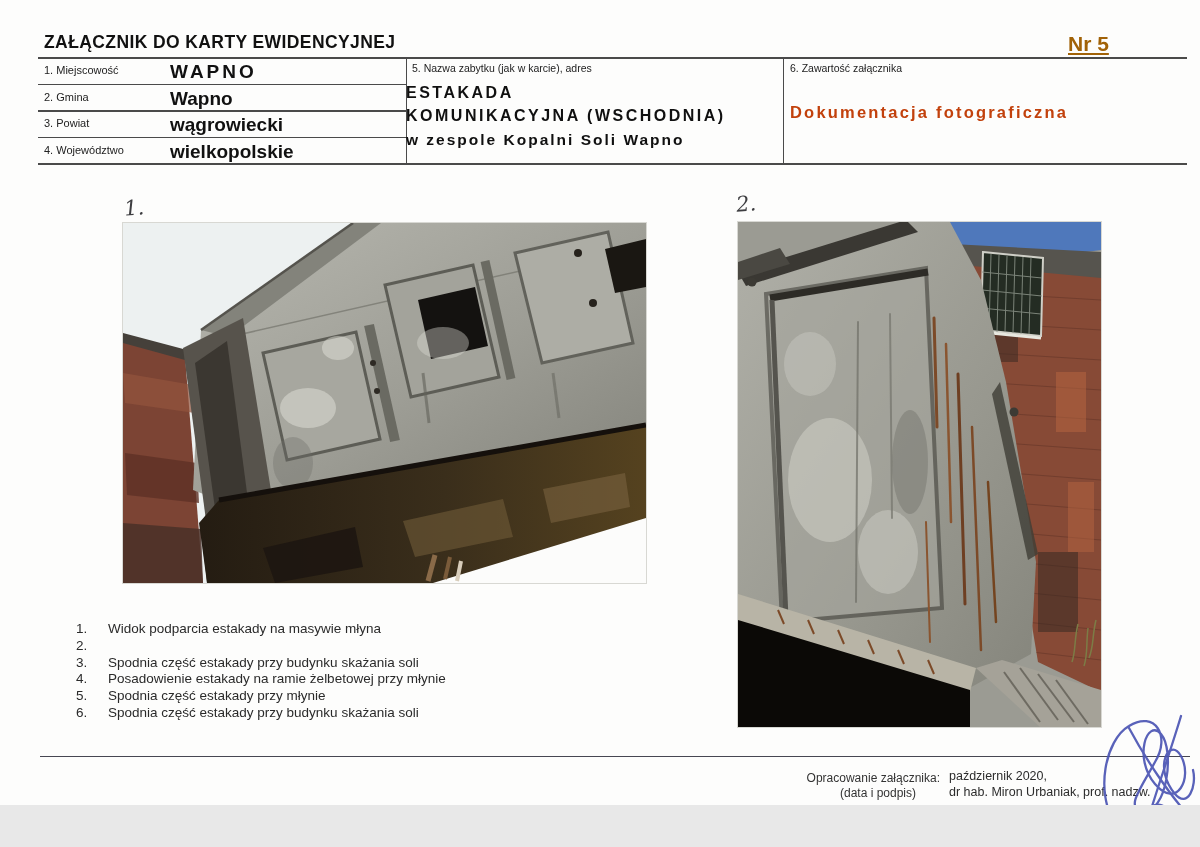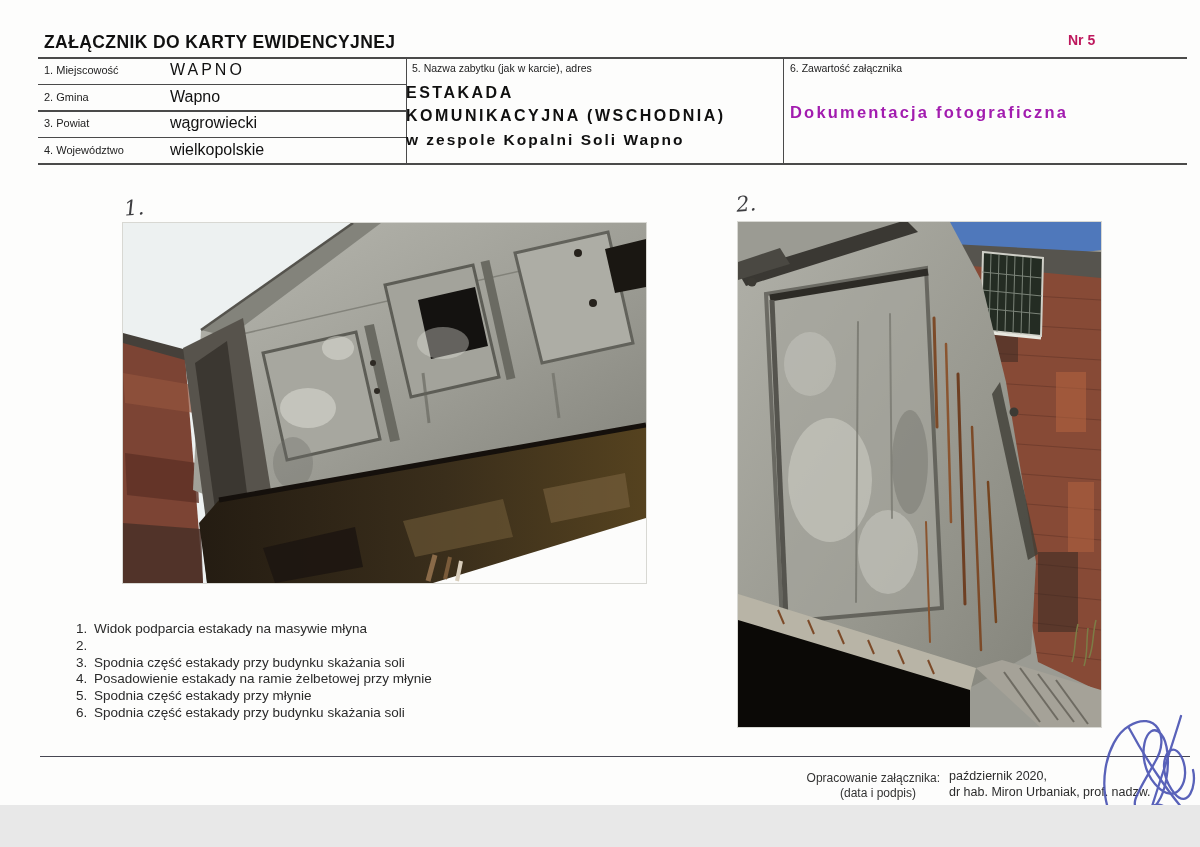--- a/index.html
+++ b/index.html
@@ -4,43 +4,43 @@
 <style>
   html,body{margin:0;padding:0;background:#e8e8e8;}
   .page{
     position:relative;width:1200px;height:805px;margin:0 auto;
     background:#fdfdfc;overflow:hidden;
     font-family:"Liberation Sans","DejaVu Sans",sans-serif;
     color:#1c1c1c;
   }
   .abs{position:absolute;}
   .title{font-size:17.5px;font-weight:bold;letter-spacing:.4px;color:#111;}
-  .nr{font-size:14px;font-weight:bold;color:#be185d;}
+  .nr{font-size:21px;font-weight:bold;color:#a16207;text-decoration:underline;}
   .hline{position:absolute;height:1.5px;background:#4a4a4a;}
   .vline{position:absolute;width:1.4px;background:#4a4a4a;}
   .f-label{font-size:11px;color:#222;}
-  .f-value{font-size:16px;font-weight:normal;color:#111;}
+  .f-value{font-size:19px;font-weight:bold;color:#111;}
   .ls-wide{letter-spacing:3px;}
   .cell-label{font-size:10.5px;color:#222;}
   .monu-line{position:absolute;left:406px;width:377px;text-align:left;
     font-weight:bold;color:#101010;}
   .monu-1,.monu-2{font-size:16px;letter-spacing:2.5px;}
   .monu-3{font-size:15.5px;letter-spacing:2px;}
-  .contents-value{font-size:16.5px;font-weight:bold;letter-spacing:2.2px;color:#a21caf;}
+  .contents-value{font-size:16.5px;font-weight:bold;letter-spacing:2.2px;color:#c2410c;}
   .photo{position:absolute;border:1px solid #d8d8d3;background:#eee;}
   .photo svg{display:block;}
   .hand-mark{
     font-family:"DejaVu Serif","Liberation Serif",serif;
     font-style:italic;font-size:21px;color:#3d3d40;
     transform:rotate(-5deg);display:inline-block;
   }
   .captions{position:absolute;left:76px;top:621px;font-size:13.5px;color:#2a2a2a;}
   .cap-row{display:flex;height:16.8px;line-height:16.8px;}
   .cap-num{width:18px;text-align:left;}
-  .cap-text{white-space:nowrap;}
+  .cap-text{margin-left:14px;white-space:nowrap;}
   .rule{position:absolute;left:40px;top:756px;width:1150px;height:1px;background:#474752;}
   .foot-left{position:absolute;left:788px;top:771px;width:152px;
     font-size:12px;color:#333;line-height:14.5px;}
   .foot-left .l1{text-align:right;}
   .foot-left .l2{text-align:center;padding-left:28px;}
   .foot-right{position:absolute;left:949px;top:769px;font-size:12.5px;
     color:#2c2c2c;line-height:15.5px;}
   .smudge{position:absolute;left:0;top:840px;width:1200px;height:6px;
     background:linear-gradient(90deg,rgba(0,0,0,0) 1%,rgba(82,76,66,.45) 16%,
       rgba(66,62,56,.5) 42%,rgba(86,80,68,.42) 72%,rgba(0,0,0,0) 97%);

